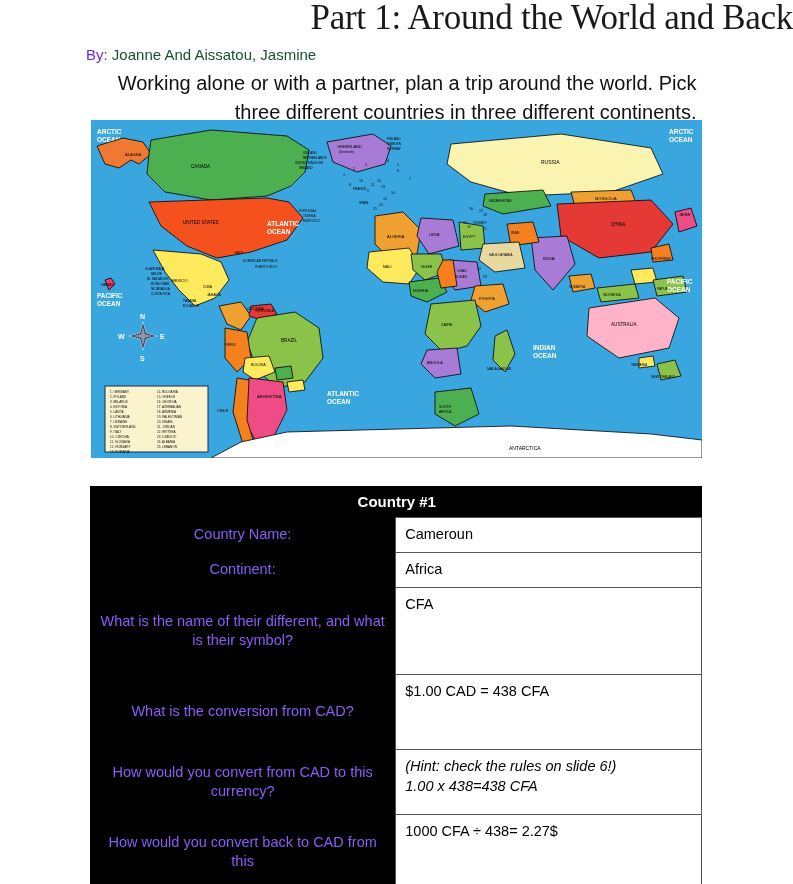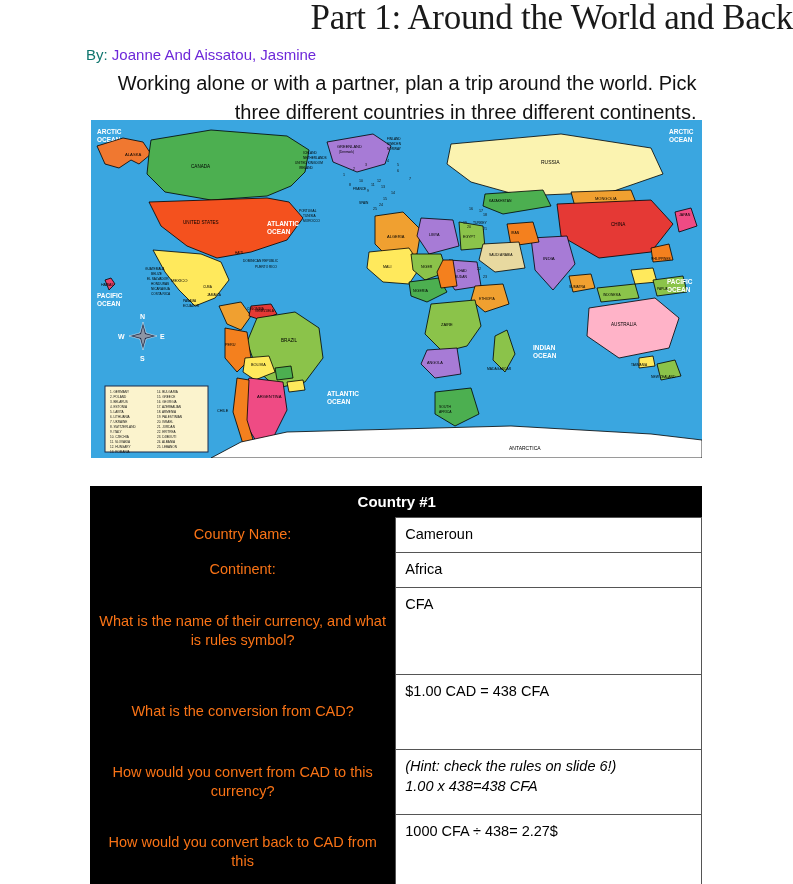--- a/index.html
+++ b/index.html
@@ -28,22 +28,22 @@
     margin: 0;
     padding: 0 0 4px 0;
     color: #1a1a1a;
   }
   .byline {
     font-size: 15px;
     margin: 8px 0 0 86px;
     line-height: 1.1;
     color: #000000;
   }
-  .byline .byline-label { color: #0f766e; }
-  .byline .byline-authors { color: #6d28d9; }
+  .byline .byline-label { color: #6d28d9; }
+  .byline .byline-authors { color: #14532d; }
 
   .instructions {
     text-align: right;
     font-size: 20px;
     line-height: 1.45;
     margin: 5px auto 4px auto;
     width: 600px;
     color: #111111;
   }
 
@@ -73,21 +73,21 @@
     background: #000000;
     color: #ffffff;
     font-size: 15px;
     font-weight: bold;
     text-align: center;
     padding: 7px 0 7px 2px;
     border: none;
   }
   .country-table td.q-cell {
     background: #000000;
-    color: #f97316;
+    color: #8b5cf6;
     text-align: center;
     font-size: 14.5px;
     line-height: 1.32;
     width: 153px;
     padding: 6px 8px;
     vertical-align: middle;
     border: none;
   }
   .country-table td.a-cell {
     background: #ffffff;
@@ -347,21 +347,21 @@
     </tr>
     <tr class="row-name">
       <td class="q-cell">Country Name:</td>
       <td class="a-cell">Cameroun</td>
     </tr>
     <tr class="row-cont">
       <td class="q-cell">Continent:</td>
       <td class="a-cell">Africa</td>
     </tr>
     <tr class="row-curr">
-      <td class="q-cell">What is the name of their currency, and what is rules symbol?</td>
+      <td class="q-cell">What is the name of their different, and what is their symbol?</td>
       <td class="a-cell">CFA</td>
     </tr>
     <tr class="row-conv">
       <td class="q-cell">What is the conversion from CAD?</td>
       <td class="a-cell">$1.00 CAD = 438 CFA</td>
     </tr>
     <tr class="row-how">
       <td class="q-cell">How would you convert from CAD to this currency?</td>
       <td class="a-cell" style="white-space:pre-line;">(Hint: check the rules on slide 6!)
 1.00 x 438=438 CFA</td>

